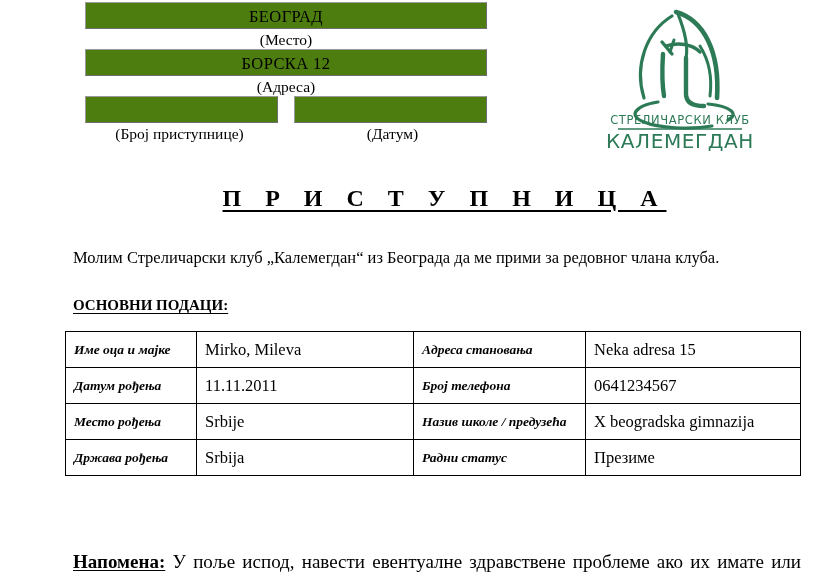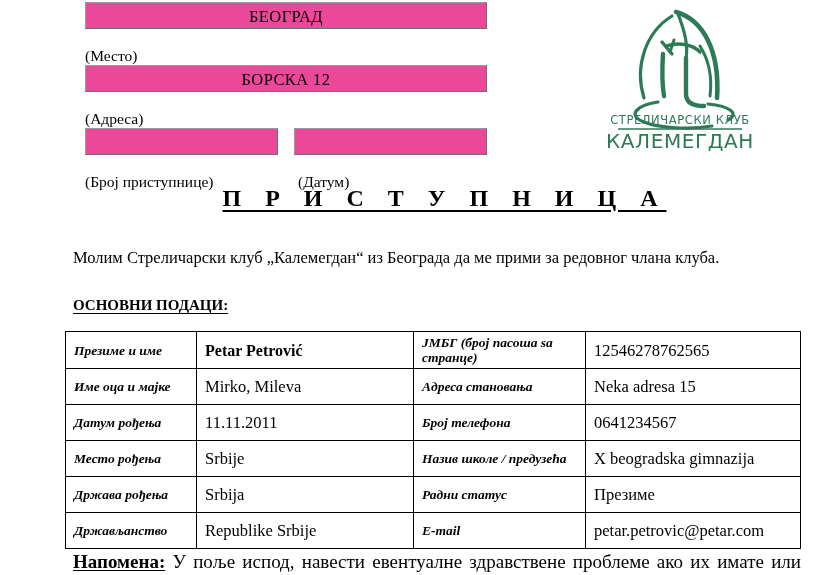--- a/index.html
+++ b/index.html
@@ -26,40 +26,40 @@
   }
 
   #header-fields {
     position: absolute;
     left: 85px;
     top: 2px;
     width: 402px;
   }
 
   .field-box {
-    background: #ec4899;
+    background: #4d7c0f;
     border: 1px solid #9b9b9b;
     border-right-color: #6f6f6f;
     border-bottom-color: #6f6f6f;
     box-shadow: 0 0 0 0 #fff;
     height: 27px;
     line-height: 27px;
     text-align: center;
     font-size: 16.5px;
     letter-spacing: 0.4px;
     overflow: hidden;
     white-space: nowrap;
     box-sizing: border-box;
   }
 
   .field-caption {
-    text-align: left;
+    text-align: center;
     font-size: 15.5px;
     line-height: 19px;
-    padding-top: 17px;
+    padding-top: 1px;
   }
 
   .field-row-split {
     display: flex;
     gap: 16px;
   }
   .field-row-split .field-box { flex: 1 1 0; }
 
   .caption-row-split {
     display: flex;
@@ -243,26 +243,20 @@
 
 <table id="data-table">
   <colgroup>
     <col class="col-label-left">
     <col class="col-value-left">
     <col class="col-label-right">
     <col class="col-value-right">
   </colgroup>
   <tbody>
       <tr>
-        <td class="cell-label">Презиме и име</td>
-        <td class="cell-value bold">Petar Petrović</td>
-        <td class="cell-label">ЈМБГ (број пасоша sa странце)</td>
-        <td class="cell-value">12546278762565</td>
-      </tr>
-      <tr>
         <td class="cell-label">Име оца и мајке</td>
         <td class="cell-value">Mirko, Mileva</td>
         <td class="cell-label">Адреса становања</td>
         <td class="cell-value">Neka adresa 15</td>
       </tr>
       <tr>
         <td class="cell-label">Датум рођења</td>
         <td class="cell-value">11.11.2011</td>
         <td class="cell-label">Број телефона</td>
         <td class="cell-value">0641234567</td>
@@ -272,24 +266,18 @@
         <td class="cell-value">Srbije</td>
         <td class="cell-label">Назив школе / предузећа</td>
         <td class="cell-value">X beogradska gimnazija</td>
       </tr>
       <tr>
         <td class="cell-label">Држава рођења</td>
         <td class="cell-value">Srbija</td>
         <td class="cell-label">Радни статус</td>
         <td class="cell-value">Презиме</td>
       </tr>
-      <tr>
-        <td class="cell-label">Држављанство</td>
-        <td class="cell-value">Republike Srbije</td>
-        <td class="cell-label">E-mail</td>
-        <td class="cell-value">petar.petrovic@petar.com</td>
-      </tr>
     </tbody>
 </table>
 
 <div id="footer-note">
   <span class="note-label">Напомена:</span><span> У поље испод, навести евентуалне здравствене проблеме ако их имате или сте их имали у</span>
 </div>
 
 </body></html>

